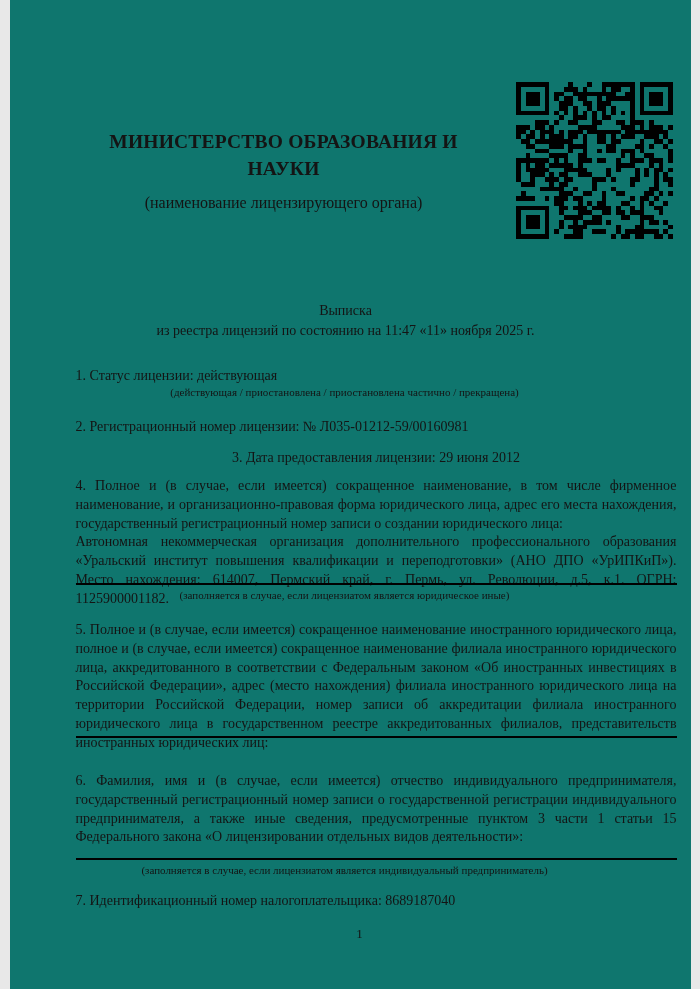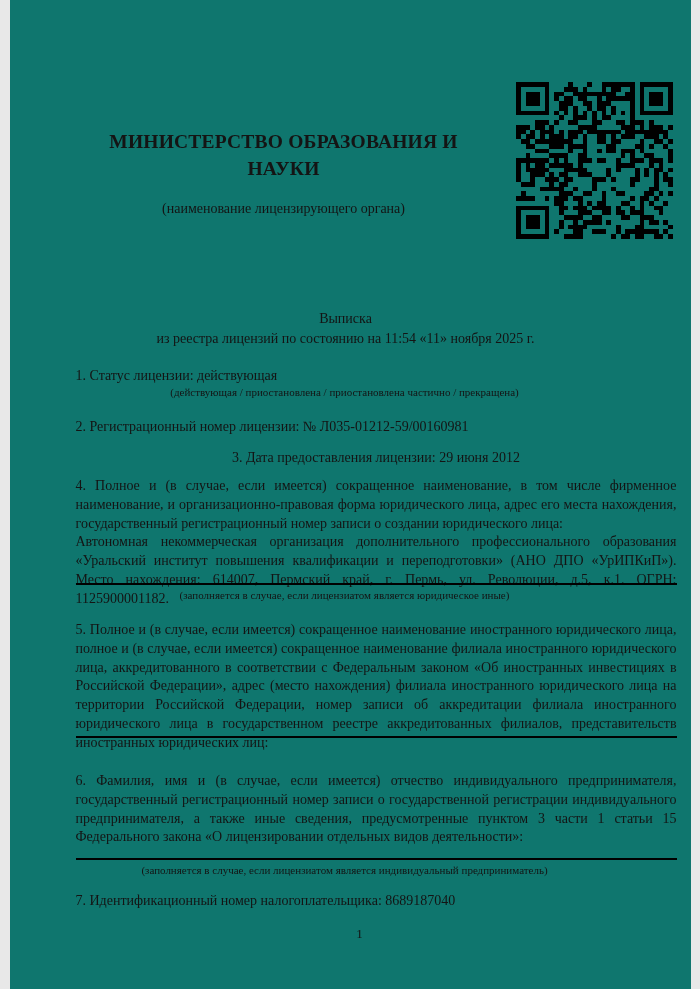--- a/index.html
+++ b/index.html
@@ -26,23 +26,23 @@
     width: 416px;
     text-align: center;
   }
   .ministry-line {
     font-size: 19.5px;
     font-weight: bold;
     line-height: 27px;
     letter-spacing: 0.2px;
   }
   .ministry-caption {
-    font-size: 14px;
+    font-size: 16px;
     line-height: 14px;
-    margin-top: 20px;
+    margin-top: 14px;
   }
 
   
   .qr-box {
     left: 506px;
     top: 82px;
     width: 157px;
     height: 157px;
   }
   .qr-svg {
@@ -53,21 +53,20 @@
   }
 
   
   .doc-title {
     left: 36px;
     top: 301px;
     width: 600px;
     text-align: center;
     font-size: 14px;
     line-height: 19.5px;
-    margin-top: 8px;
   }
 
   
   .body-text {
     left: 66px;
     width: 601px;
     font-size: 14px;
     line-height: 18.8px;
   }
   .justified { text-align: justify; }
@@ -647,21 +646,21 @@
         <rect x="25" y="32" width="1" height="1" fill="#000"></rect>
         <rect x="26" y="32" width="1" height="1" fill="#000"></rect>
         <rect x="29" y="32" width="1" height="1" fill="#000"></rect>
         <rect x="30" y="32" width="1" height="1" fill="#000"></rect>
         <rect x="32" y="32" width="1" height="1" fill="#000"></rect>
       </svg>
   </div>
 
   <div class="abs doc-title">
     <div>Выписка</div>
-    <div>из реестра лицензий по состоянию на 11:54 «11» ноября 2025 г.</div>
+    <div>из реестра лицензий по состоянию на 11:47 «11» ноября 2025 г.</div>
   </div>
 
   <div class="abs body-text" style="top:367px;">1. Статус лицензии: действующая</div>
   <div class="abs small-caption" style="top:386px;">(действующая / приостановлена / приостановлена частично / прекращена)</div>
 
   <div class="abs body-text" style="top:418px;">2. Регистрационный номер лицензии: № Л035-01212-59/00160981</div>
 
   <div class="abs body-text" style="top:449px;text-align:center;">3. Дата предоставления лицензии: 29 июня 2012</div>
 
   <div class="abs body-text" style="top:477px;">

